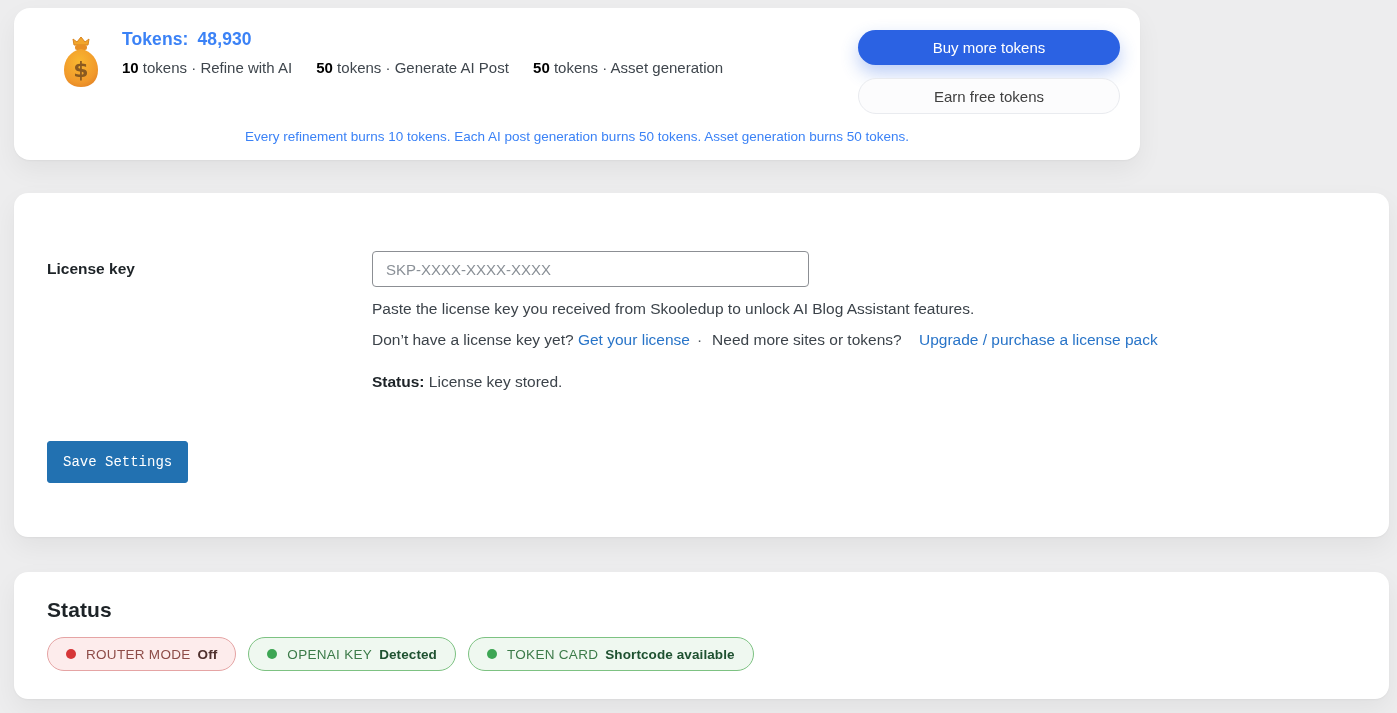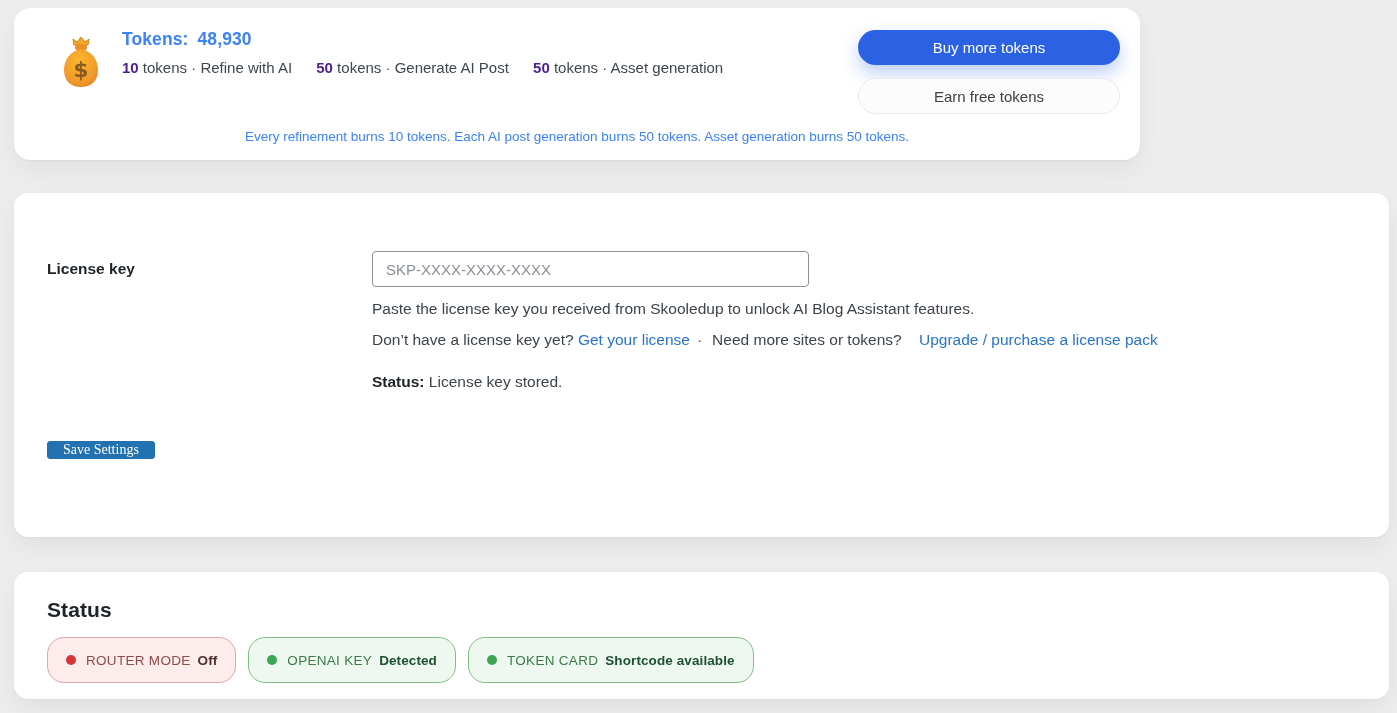--- a/index.html
+++ b/index.html
@@ -23,21 +23,21 @@
   .tokens-top { display: flex; align-items: flex-start; }
   .bag-icon { margin-top: 7px; flex: 0 0 auto; }
   .tokens-text { margin-left: 22px; }
   .tokens-line1 {
     font-size: 17.5px; font-weight: 700; color: #3b82f6;
     letter-spacing: .1px;
   }
   .tokens-balance { margin-left: 9px; }
   .tokens-line2 { margin-top: 9px; font-size: 15px; color: #3f464d; }
   .cost-item { margin-right: 20px; }
-  .cost-amount { font-weight: 700; color: #4c1d95; }
+  .cost-amount { font-weight: 700; color: #000000; }
   .tokens-buttons {
     margin-left: auto; display: flex; flex-direction: column; gap: 13px;
     padding-top: 1px;
   }
   .btn-pill {
     width: 262px; height: 35px; border-radius: 18px;
     font-size: 15px; font-family: inherit; cursor: pointer;
     display: flex; align-items: center; justify-content: center;
   }
   .btn-buy {
@@ -76,34 +76,34 @@
   .license-input::placeholder { color: #8a9097; opacity: 1; }
   .help-p { font-size: 15.5px; color: #3c434a; margin-top: 12px; line-height: 19px; }
   .link { color: #2874c8; text-decoration: none; cursor: pointer; }
   .sep-dot { color: #50575e; margin: 0 10px 0 7px; }
   .gap-left { margin-left: 13px; }
   .status-line { font-size: 15.5px; margin-top: 24px; }
   .status-line .b { font-weight: 700; color: #1d2327; }
   .btn-save {
     margin-top: 50px;
     background: #2271b1; border: 1px solid #2271b1; color: #fff;
-    border-radius: 3px; padding: 0 15px; font-size: 14px;
-    font-family: Liberation Serif, serif; cursor: pointer;
+    border-radius: 3px; padding: 12px 15px; font-size: 14px;
+    font-family: Liberation Mono, monospace; cursor: pointer;
   }
   
   .card--status {
     width: 1375px; height: 127px;
     margin: 35px 0 0 14px;
     border-radius: 14px;
     padding: 26px 0 0 33px;
   }
   .badges-row { display: flex; gap: 12px; margin-top: 15px; }
   .badge {
     display: inline-flex; align-items: center;
-    height: 46px; padding: 0 18px; border-radius: 17px;
+    height: 34px; padding: 0 18px; border-radius: 17px;
     font-size: 13.5px; letter-spacing: .3px;
   }
   .badge .dot { width: 10px; height: 10px; border-radius: 50%; margin-right: 10px; }
   .badge .badge-value { font-weight: 700; margin-left: 7px; letter-spacing: .1px; }
   .badge--red { background: #fdecec; border: 1px solid #e5a4a4; color: #8d4b47; }
   .badge--red .dot { background: #d63638; }
   .badge--red .badge-value { color: #4f312e; }
   .badge--green { background: #eff8f0; border: 1px solid #7dc282; color: #3c7b49; }
   .badge--green .dot { background: #3da654; }
   .badge--green .badge-value { color: #1e5130; }

